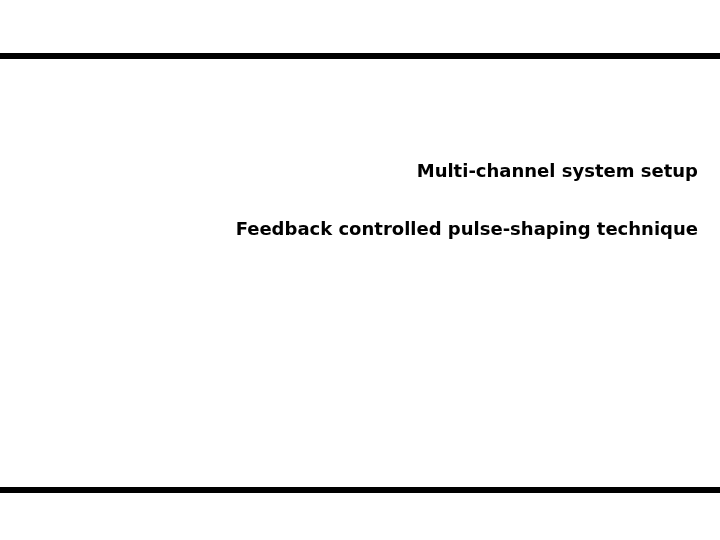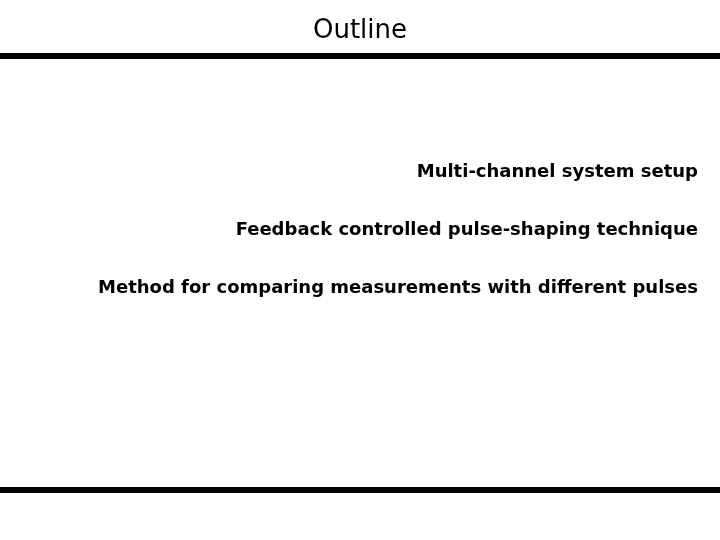--- a/index.html
+++ b/index.html
@@ -74,27 +74,25 @@
   }
   .outline-item:last-child {
     margin-bottom: 0;
   }
 </style>
 </head>
 <body>
 
 <div class="slide">
 
-  <div class="slide-title">Outline</div>
 
   <div class="rule rule-top"></div>
 
   <div class="body-region">
     <ul class="outline-list">
       <li class="outline-item">Multi-channel system setup</li>
       <li class="outline-item">Feedback controlled pulse-shaping technique</li>
-      <li class="outline-item">Method for comparing measurements with different pulses</li>
     </ul>
   </div>
 
   <div class="rule rule-bottom"></div>
 
 </div>
 
 </body></html>

